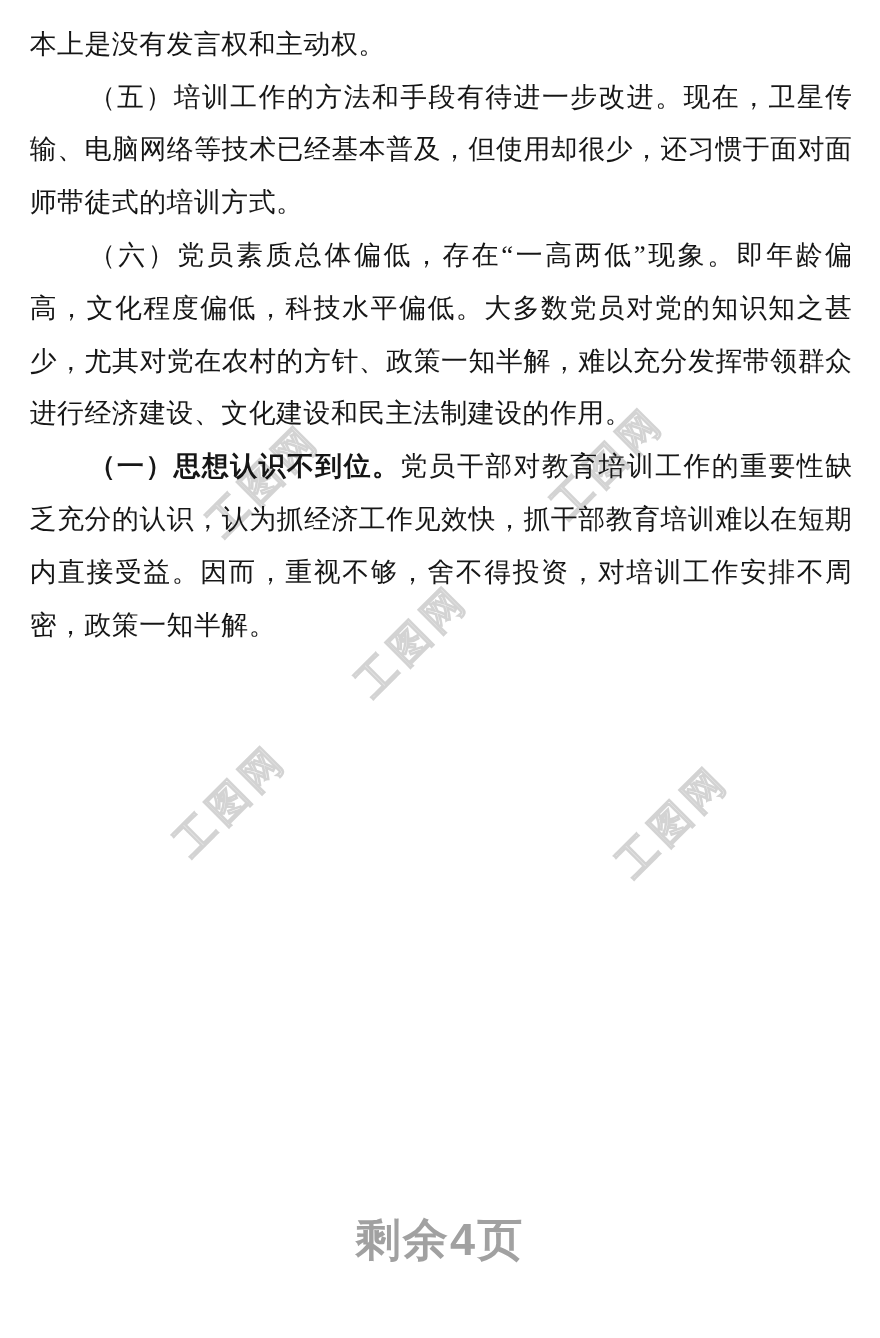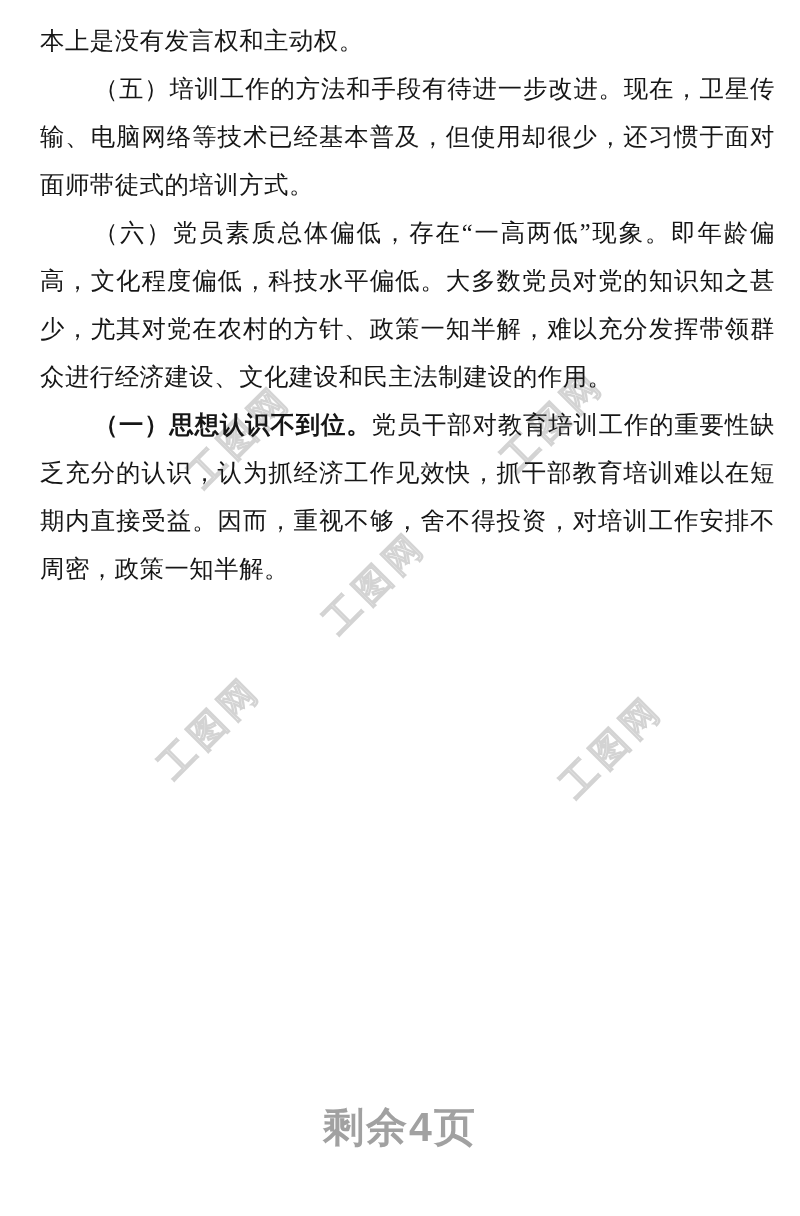--- a/index.html
+++ b/index.html
@@ -32,21 +32,21 @@
     color: transparent;
     -webkit-text-stroke: 1.2px #cfcfcf;
     transform: translate(-50%, -50%) rotate(-45deg);
     opacity: 0.9;
   }
 
   
   .doc {
     position: relative;
     z-index: 1;
-    padding: 17px 25px 0 40px;
+    padding: 17px 25px 0 27px;
   }
   .para {
     margin: 0;
     font-size: 24.4px;
     line-height: 48px;
     color: #161616;
     text-align: justify;
     text-indent: 2.2em;
     letter-spacing: 0.5px;
   }

